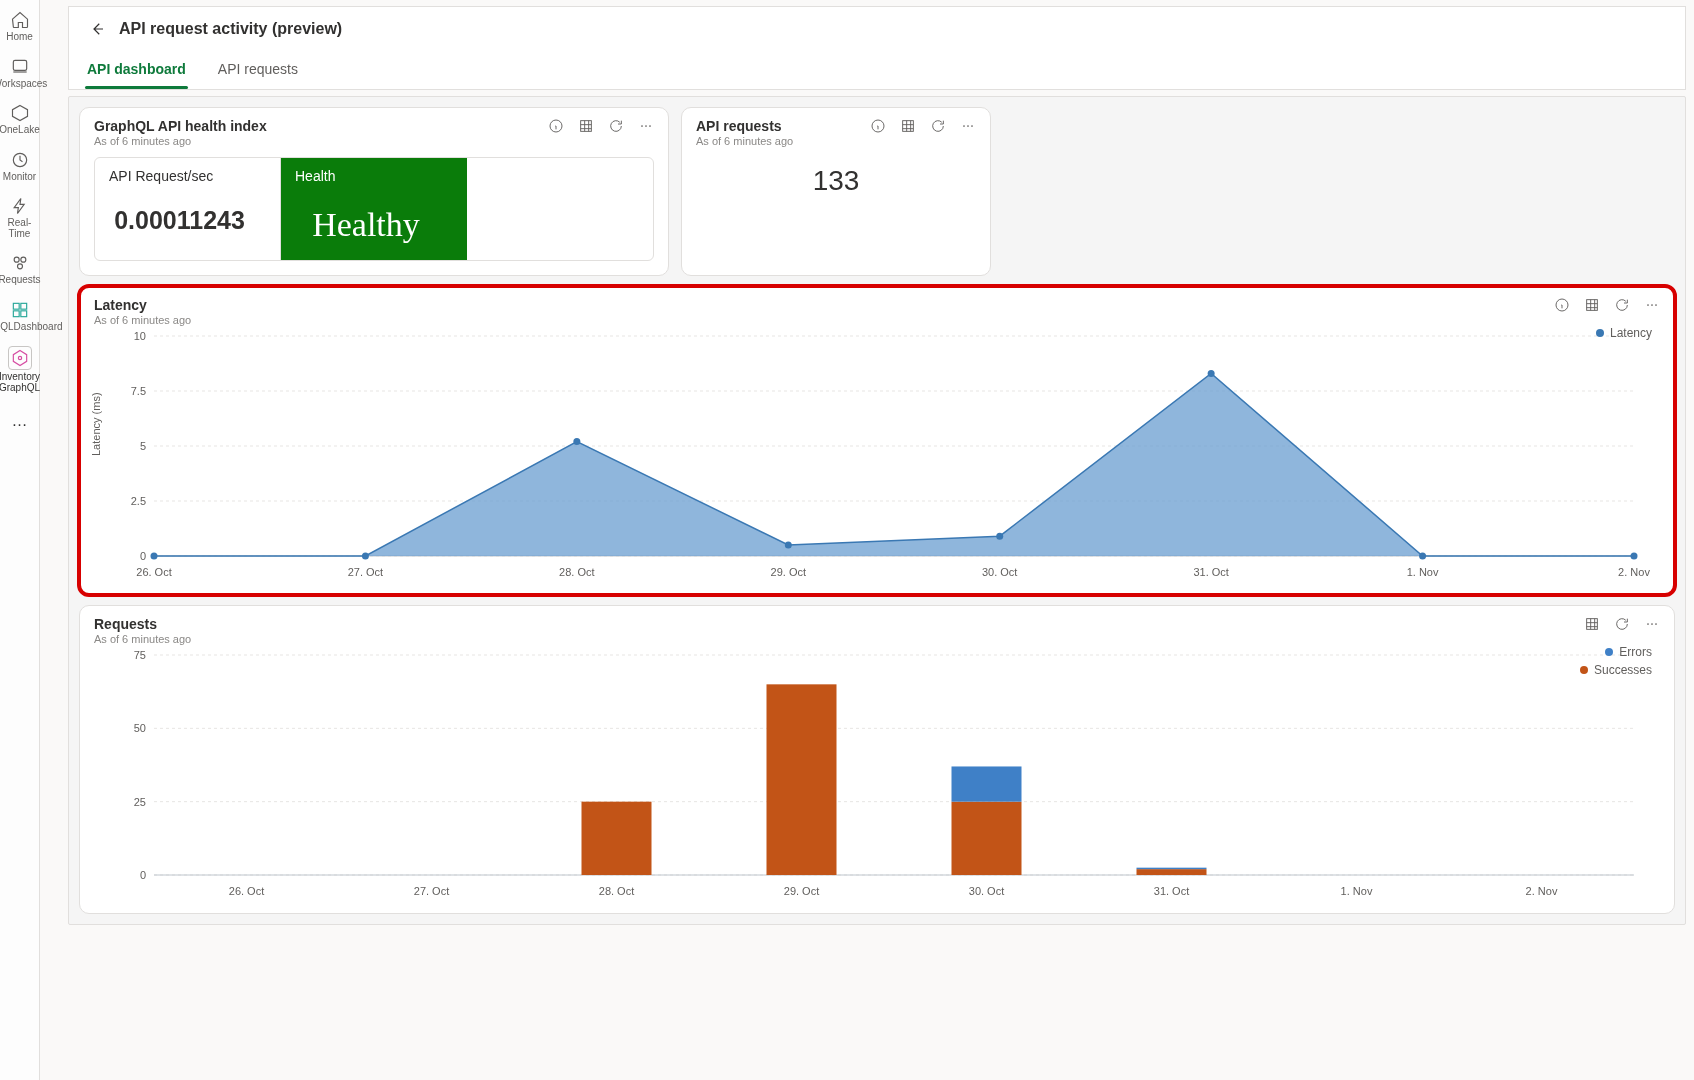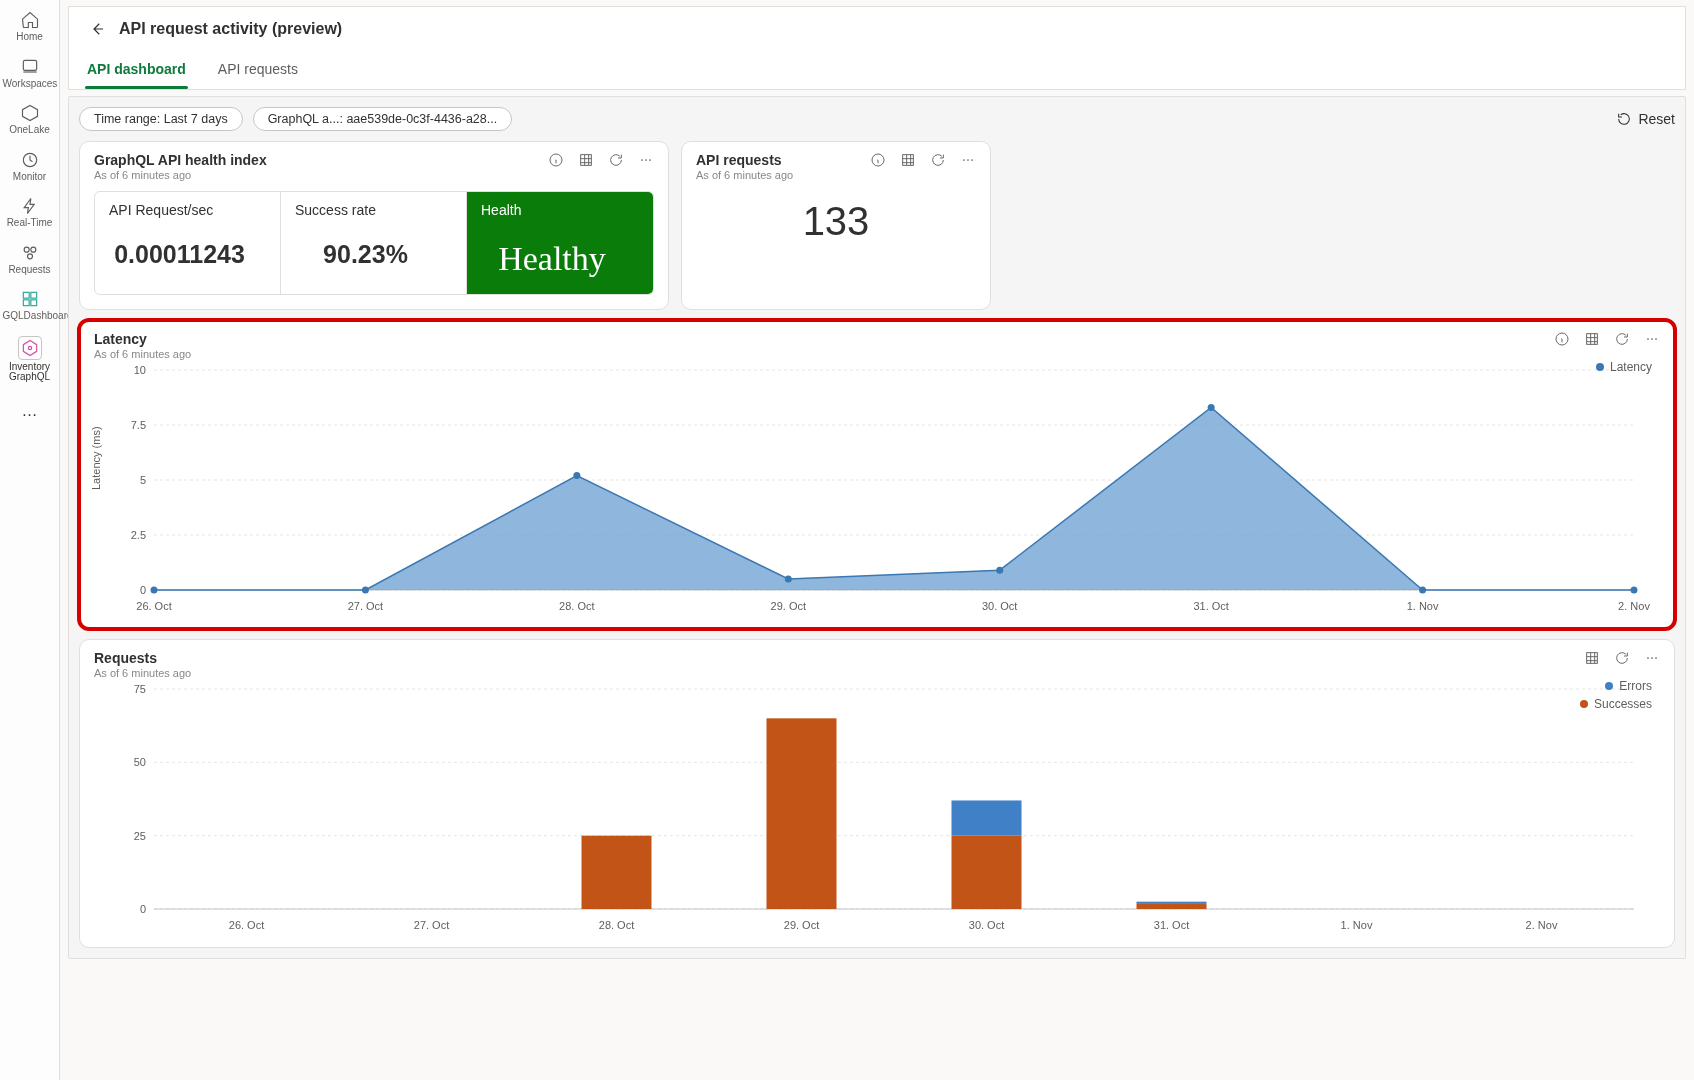--- a/index.html
+++ b/index.html
@@ -14,21 +14,21 @@
     --orange:#c8631d;
     --barblue:#3f80c7;
     --highlight:#d70000;
   }
   *{box-sizing:border-box;font-family:"Segoe UI","Segoe UI Web",Arial,sans-serif;}
   html,body{margin:0;padding:0;background:var(--bg);color:var(--text);}
   body{width:1694px;height:1080px;overflow:hidden;position:relative;}
 
   
   .rail{
-    position:absolute;left:0;top:0;width:60px;height:100%;
+    position:absolute;left:0;top:0;width:40px;height:100%;
     background:#fdfdfd;border-right:1px solid var(--border);
     display:flex;flex-direction:column;align-items:center;padding-top:6px;
     font-size:10px;color:#605e5c;gap:6px;
   }
   .rail-item{display:flex;flex-direction:column;align-items:center;gap:2px;padding:4px 0;width:100%;cursor:pointer;}
   .rail-item svg{width:20px;height:20px;stroke:#605e5c;fill:none;stroke-width:1.4;}
   .rail-item.active{color:#323130;}
   .rail-item.active svg{stroke:#323130;}
   .rail-item.ellipsis{font-size:16px;color:#323130;padding-top:10px;}
   .rail-item span{line-height:1.05;text-align:center;}
@@ -81,21 +81,21 @@
   .kpi-grid{display:grid;grid-template-columns:1fr 1fr 1fr;border:1px solid var(--border);border-radius:6px;margin-top:10px;overflow:hidden;}
   .kpi-cell{padding:10px 30px 16px 14px;border-right:1px solid var(--border);}
   .kpi-cell:last-child{border-right:none;}
   .kpi-label{font-size:14px;color:#323130;}
   .kpi-value{font-size:25px;font-weight:700;margin-top:22px;text-align:center;}
   .health-cell{background:var(--green);color:#fff;display:flex;flex-direction:column;}
   .health-cell .kpi-label{color:#fff;}
   .health-cell .kpi-value{font-size:34px;font-weight:400;font-family:Liberation Serif, serif;}
 
   .card.req-count{width:310px;}
-  .center-big{font-size:40px;text-align:center;margin:18px 0 18px 0;}
+  .center-big{font-size:28px;text-align:center;margin:18px 0 18px 0;}
 
   .chart-card{padding-bottom:8px;}
   .chart-card.highlighted{outline:4px solid var(--highlight);outline-offset:-2px;border-radius:10px;}
   .chart-wrap{position:relative;}
   .legend{position:absolute;right:8px;top:0;font-size:12px;color:#605e5c;}
   .legend .entry{display:flex;align-items:center;gap:6px;margin-bottom:4px;justify-content:flex-end;}
   .legend .dot{width:8px;height:8px;border-radius:50%;}
   svg.chart{display:block;}
   .ylabel{position:absolute;left:2px;top:50%;transform:translateY(-50%) rotate(-90deg);transform-origin:left center;font-size:11px;color:#605e5c;white-space:nowrap;}
 
@@ -179,31 +179,20 @@
     </div>
     <div class="tabs">
       <div class="tab active">API dashboard</div>
       <div class="tab">API requests</div>
     </div>
   </div>
 
   <div class="content">
     <div class="surface">
 
-      <div class="filter-row">
-        <div class="pill">Time range: Last 7 days</div>
-        <div class="pill">GraphQL a...: aae539de-0c3f-4436-a28...</div>
-        <div class="spacer"></div>
-        <div class="reset">
-          <svg viewBox="0 0 24 24">
-              <path d="M4 12a8 8 0 1 0 3-6.3M4 4v5h5"></path>
-            </svg>
-          <span>Reset</span>
-        </div>
-      </div>
 
       <div class="row">
         <div class="card" style="flex:0 0 590px">
           <div class="card-head">
             <div>
               <div class="card-title">GraphQL API health index</div>
               <div class="card-sub">As of 6 minutes ago</div>
             </div>
             <div class="card-icons">
               <span class="ic">
@@ -229,24 +218,20 @@
                     <circle cx="12" cy="12" r="1.3" fill="#605e5c" stroke="none"></circle>
                     <circle cx="18" cy="12" r="1.3" fill="#605e5c" stroke="none"></circle>
                   </svg>
                 </span>
             </div>
           </div>
           <div class="kpi-grid">
             <div class="kpi-cell">
               <div class="kpi-label">API Request/sec</div>
               <div class="kpi-value">0.00011243</div>
-            </div>
-            <div class="kpi-cell">
-              <div class="kpi-label">Success rate</div>
-              <div class="kpi-value">90.23%</div>
             </div>
             <div class="kpi-cell health-cell">
               <div class="kpi-label">Health</div>
               <div class="kpi-value">Healthy</div>
             </div>
           </div>
         </div>
 
         <div class="card req-count">
           <div class="card-head">

